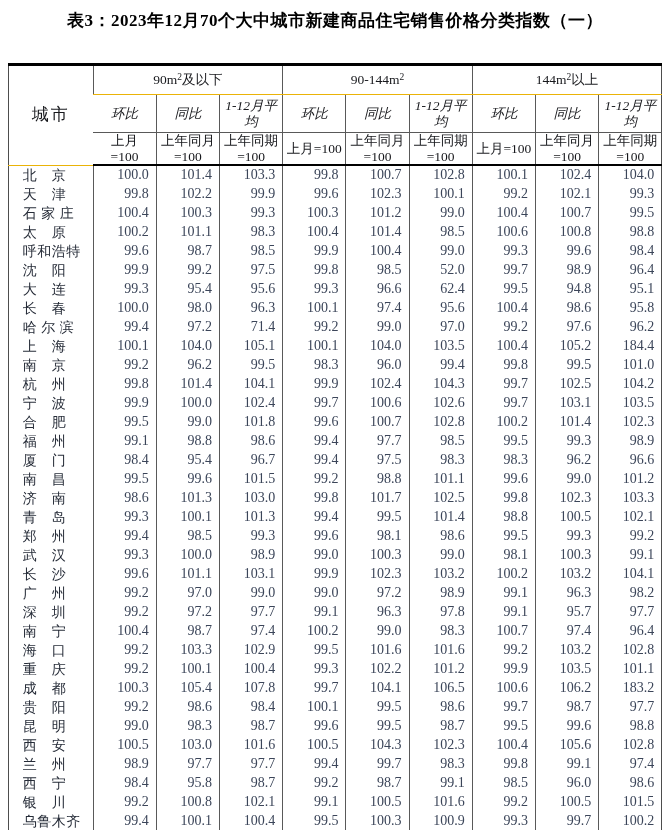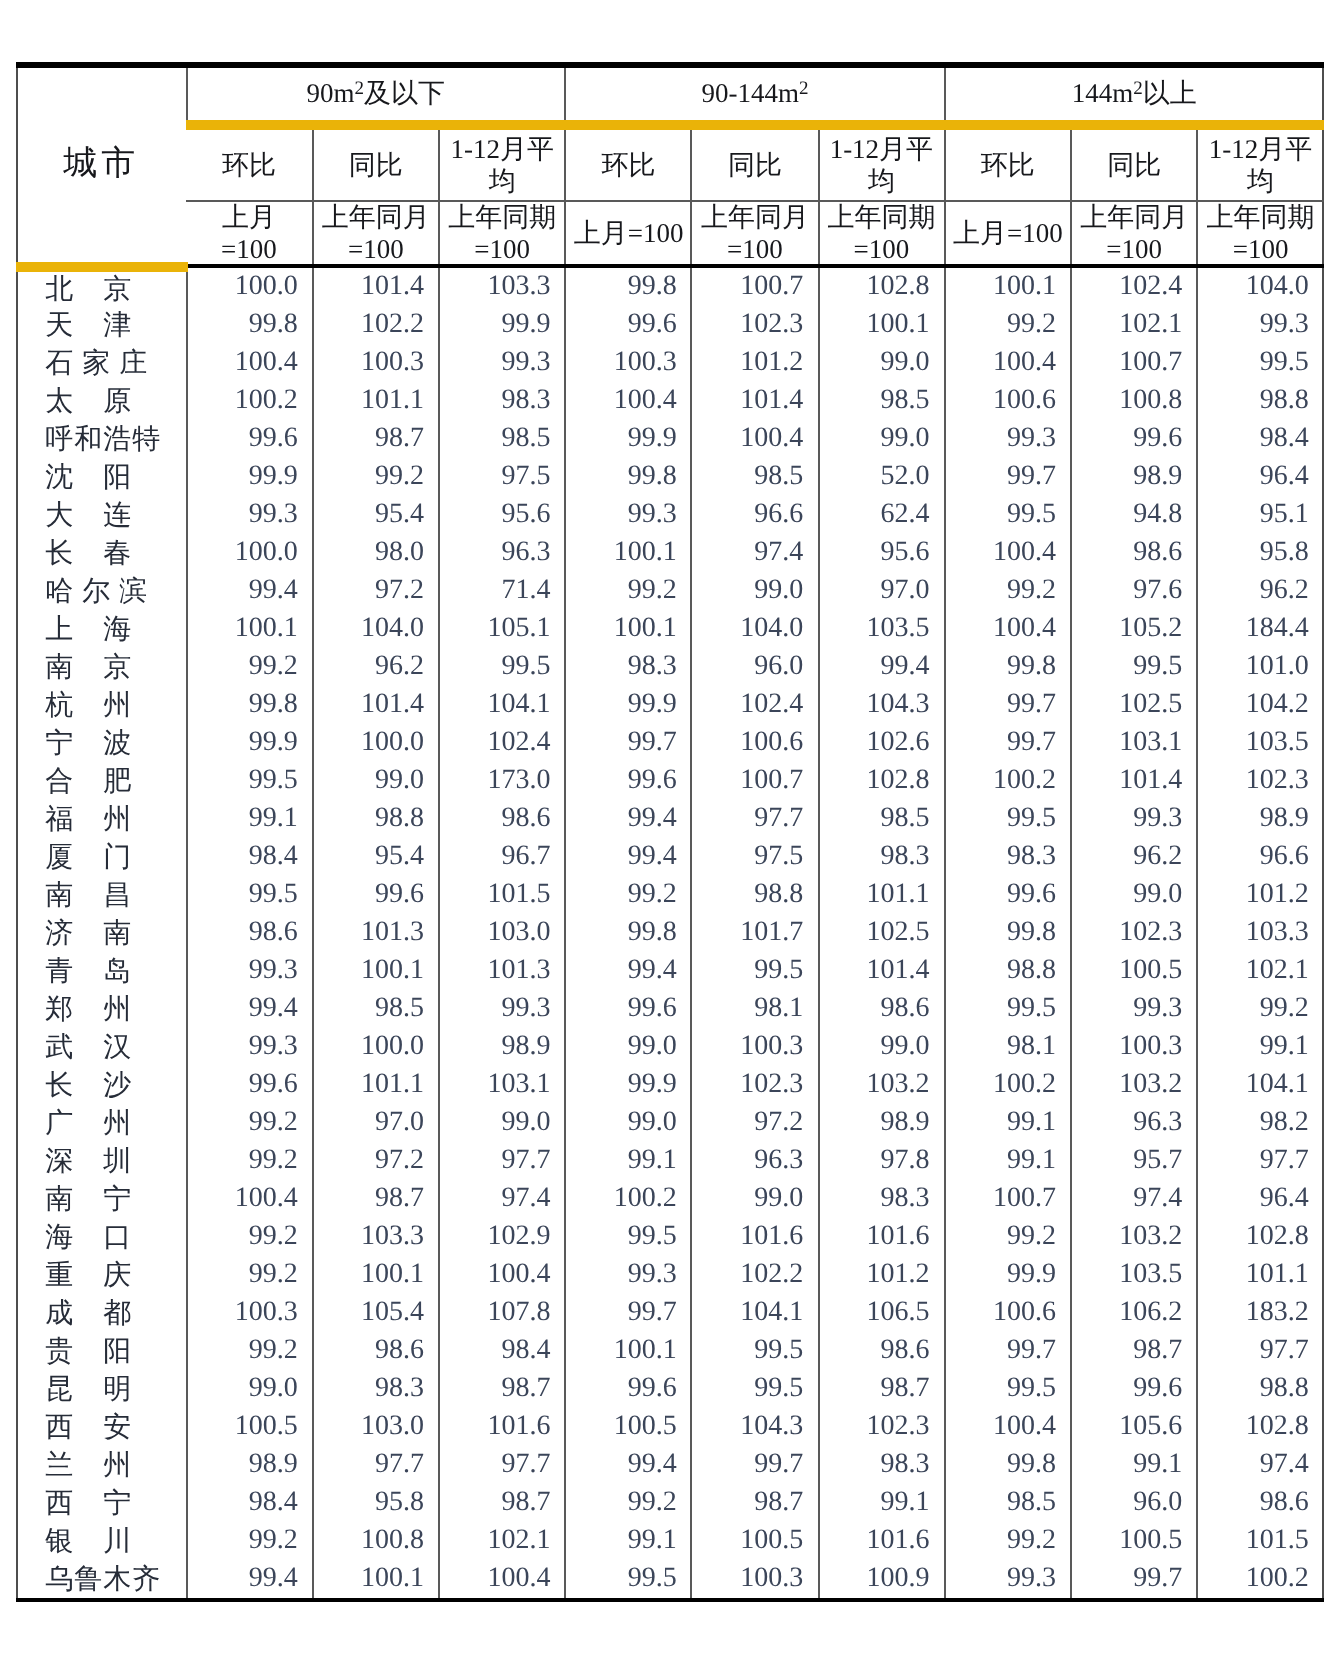--- a/index.html
+++ b/index.html
@@ -27,23 +27,23 @@
     padding:0;font-weight:normal;
     border-left:1px solid #595959;
     overflow:hidden;
   }
   th:first-child,td:first-child{border-left:none;}
   thead th{
     text-align:center;vertical-align:middle;
     font-size:13.5px;color:#17181c;white-space:pre-line;line-height:1.15;
   }
   tr.hrow-group{height:30px;}
-  tr.hrow-kind{height:38px;}
+  tr.hrow-kind{height:38px;font-style:italic;}
   tr.hrow-base{height:28px;margin-left:42px;}
-  tr.hrow-group th{border-bottom:5px solid #eab308;text-align:center;}
+  tr.hrow-group th{border-bottom:1px solid #eab308;text-align:center;}
   tr.hrow-kind  th{border-bottom:1px solid #595959;}
   tr.hrow-base  th{border-bottom:2px solid #000;}
   th.city-h{
     border-bottom:2px solid #000;
     font-size:17px;letter-spacing:2px;
   }
   th .sup{font-size:9.5px;vertical-align:4px;letter-spacing:0;}
   tbody tr{height:19px;}
   td.city-cell{
     text-align:left;vertical-align:middle;
@@ -57,20 +57,21 @@
     padding-right:7px;
     font-size:14px;color:#3b4559;
     font-family:"Liberation Serif","DejaVu Serif",serif;
   }
 </style>
 </head>
 <body>
 
 <div class="page">
 
+  <h1 class="title">表3：2023年12月70个大中城市新建商品住宅销售价格分类指数（一）</h1>
 
   <table class="idx">
     <colgroup>
       <col class="c-city">
       <col class="c-num">
         <col class="c-num">
         <col class="c-num">
       <col class="c-num">
         <col class="c-num">
         <col class="c-num">
@@ -272,21 +273,21 @@
           <td class="num">100.6</td>
           <td class="num">102.6</td>
           <td class="num">99.7</td>
           <td class="num">103.1</td>
           <td class="num">103.5</td>
         </tr>
         <tr>
           <td class="city-cell"><span class="city-name">合　肥</span></td>
           <td class="num">99.5</td>
           <td class="num">99.0</td>
-          <td class="num">173.0</td>
+          <td class="num">101.8</td>
           <td class="num">99.6</td>
           <td class="num">100.7</td>
           <td class="num">102.8</td>
           <td class="num">100.2</td>
           <td class="num">101.4</td>
           <td class="num">102.3</td>
         </tr>
         <tr>
           <td class="city-cell"><span class="city-name">福　州</span></td>
           <td class="num">99.1</td>

